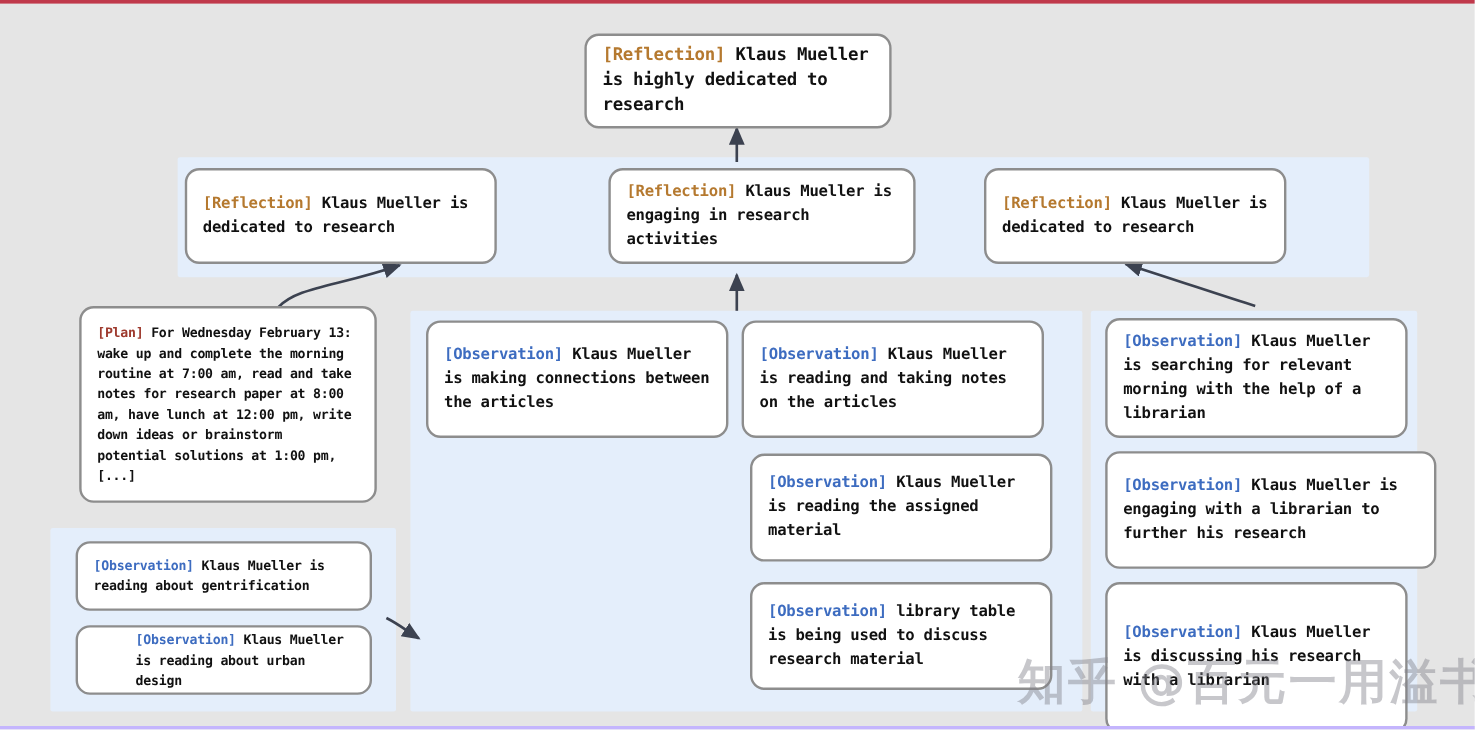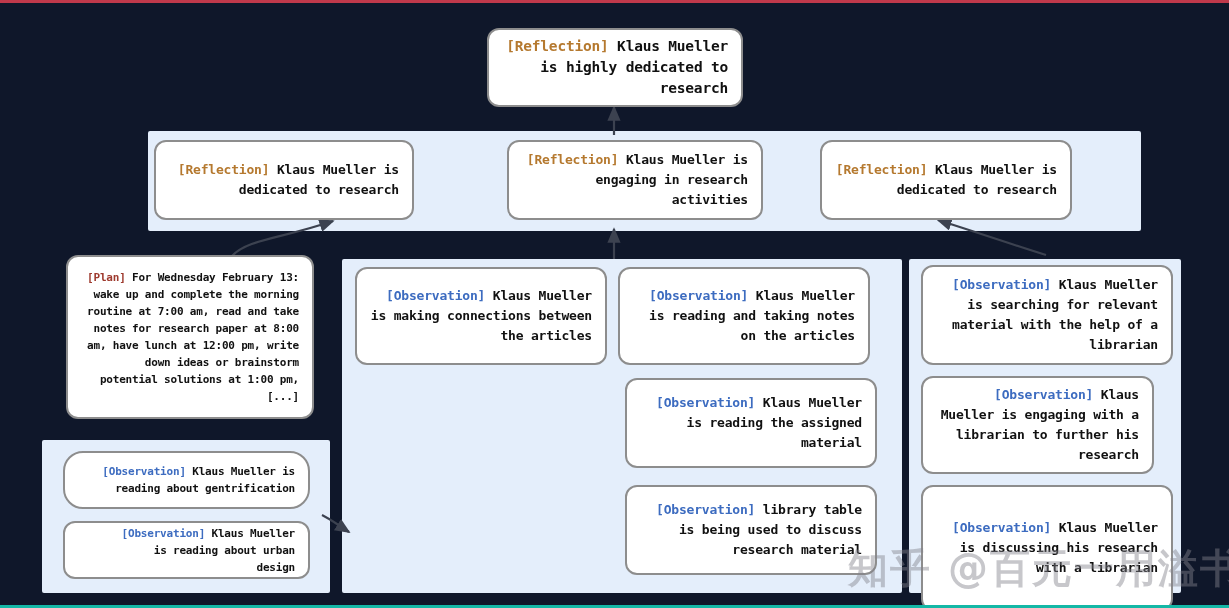--- a/index.html
+++ b/index.html
@@ -7,26 +7,25 @@
     padding: 0;
     background: #ffffff;
   }
   body {
     font-family: "DejaVu Sans Mono", "Liberation Mono", monospace;
   }
   #canvas {
     position: relative;
     width: 1229px;
     height: 608px;
-    background: #0f172a;
+    background: #e5e5e5;
     overflow: hidden;
     box-sizing: border-box;
     border-top: 3px solid #c0394b;
-    border-bottom: 3px solid #14b8a6;
-    text-align: right;
+    border-bottom: 3px solid #c4b5fd;
   }
   
   .panel {
     position: absolute;
     background: #e4eefb;
     border-radius: 2px;
   }
   
   .node {
     position: absolute;
@@ -112,21 +111,21 @@
   </div>
 
   <div class="node fs13" style="left:820px; top:137px; width:252px; height:80px;">
     <span class="txt"><span class="tag-reflection">[Reflection]</span><span> Klaus Mueller is dedicated to research</span></span>
   </div>
 
   <div class="node fs11" style="left:66px; top:252px; width:248px; height:164px; align-items:flex-start; padding-top:12px;border-radius:12px;">
     <span class="txt"><span class="tag-plan">[Plan]</span><span> For Wednesday February 13: wake up and complete the morning routine at 7:00 am, read and take notes for research paper at 8:00 am, have lunch at 12:00 pm, write down ideas or brainstorm potential solutions at 1:00 pm, [...]</span></span>
   </div>
 
-  <div class="node fs11" style="left:63px; top:448px; width:247px; height:58px;border-radius:20px;">
+  <div class="node fs11" style="left:63px; top:448px; width:247px; height:58px;">
     <span class="txt"><span class="tag-observation">[Observation]</span><span> Klaus Mueller is reading about gentrification</span></span>
   </div>
   <div class="node fs11" style="left:63px; top:518px; width:247px; height:58px;padding-left:48px;">
     <span class="txt"><span class="tag-observation">[Observation]</span><span> Klaus Mueller is reading about urban design</span></span>
   </div>
 
   <div class="node fs13" style="left:355px; top:264px; width:252px; height:98px;">
     <span class="txt"><span class="tag-observation">[Observation]</span><span> Klaus Mueller is making connections between the articles</span></span>
   </div>
 
@@ -134,23 +133,23 @@
     <span class="txt"><span class="tag-observation">[Observation]</span><span> Klaus Mueller is reading and taking notes on the articles</span></span>
   </div>
   <div class="node fs13" style="left:625px; top:375px; width:252px; height:90px;">
     <span class="txt"><span class="tag-observation">[Observation]</span><span> Klaus Mueller is reading the assigned material</span></span>
   </div>
   <div class="node fs13" style="left:625px; top:482px; width:252px; height:90px;">
     <span class="txt"><span class="tag-observation">[Observation]</span><span> library table is being used to discuss research material</span></span>
   </div>
 
   <div class="node fs13" style="left:921px; top:262px; width:252px; height:100px;">
-    <span class="txt"><span class="tag-observation">[Observation]</span><span> Klaus Mueller is searching for relevant material with the help of a librarian</span></span>
+    <span class="txt"><span class="tag-observation">[Observation]</span><span> Klaus Mueller is searching for relevant morning with the help of a librarian</span></span>
   </div>
-  <div class="node fs13" style="left:921px; top:373px; width:233px; height:98px;">
+  <div class="node fs13" style="left:921px; top:373px; width:276px; height:98px;">
     <span class="txt"><span class="tag-observation">[Observation]</span><span> Klaus Mueller is engaging with a librarian to further his research</span></span>
   </div>
   <div class="node fs13" style="left:921px; top:482px; width:252px; height:126px;">
     <span class="txt"><span class="tag-observation">[Observation]</span><span> Klaus Mueller is discussing his research with a librarian</span></span>
   </div>
 
   <div class="watermark" style="left:848px; top:538px;">知乎 @百元一用溢书生</div>
 
 </div>
 

